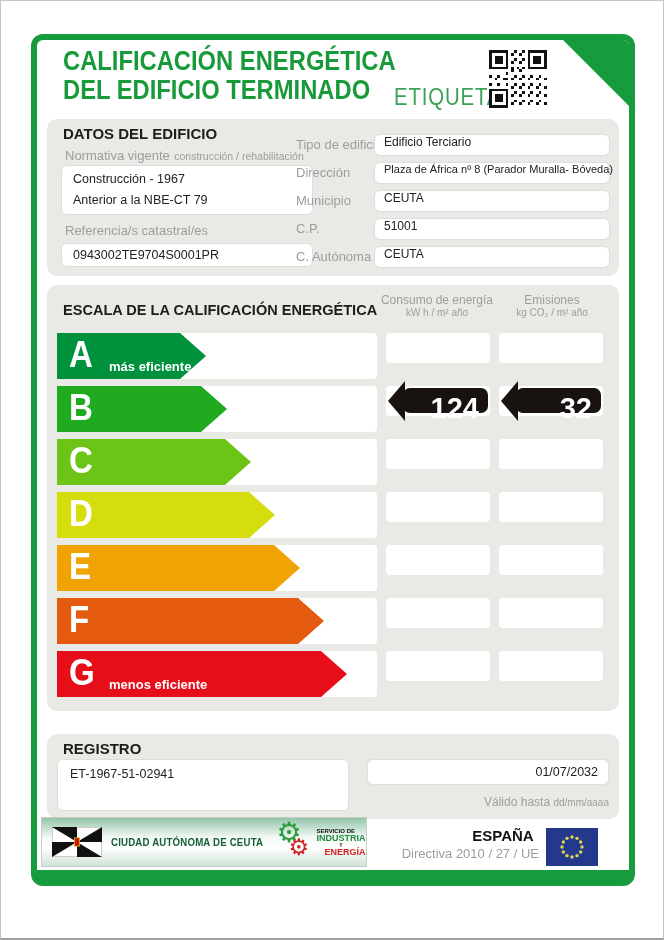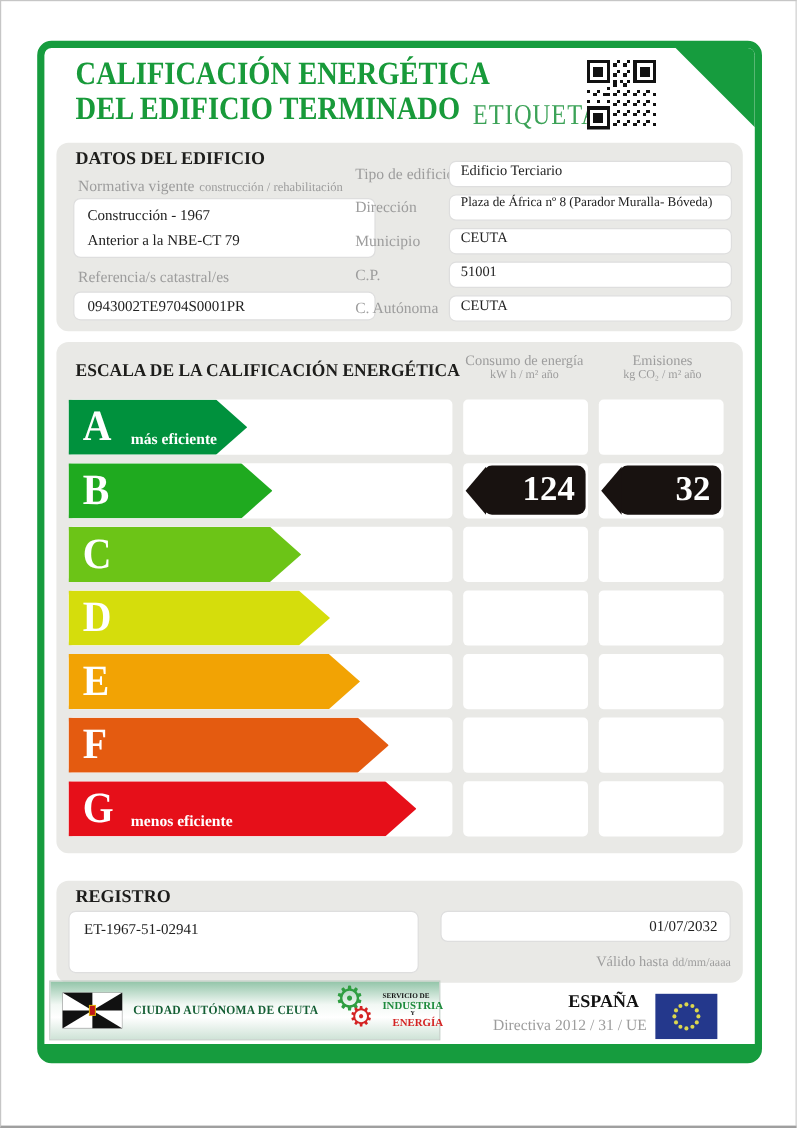--- a/index.html
+++ b/index.html
@@ -1,20 +1,20 @@
 <!DOCTYPE html>
 <html><head>
 <meta charset="utf-8">
 <style>
   html,body{margin:0;padding:0;background:#fff;}
   .page{
     position:relative;width:664px;height:940px;margin:0 auto;
     background:#fff;box-sizing:border-box;
     border:1px solid #c6c6c6;border-bottom:2px solid #9f9f9f;
-    font-family:Liberation Serif, serif;
+    font-family:Liberation Sans, sans-serif;
     overflow:hidden;
   }
   
   .frame{
     position:absolute;left:30px;top:33px;width:604px;height:852px;
     box-sizing:border-box;border:6px solid #169c3e;border-bottom-width:16px;
     border-radius:12px;overflow:hidden;background:transparent;
   }
   .corner-triangle{
     position:absolute;top:0;right:0;width:0;height:0;
@@ -50,21 +50,21 @@
   .field-box div{position:absolute;left:9px;top:0;font-size:12px;color:#222;white-space:nowrap;}
   
   .escala-heading{transform:scaleX(.97);transform-origin:left top;top:16px;}
   .colhead{position:absolute;text-align:center;color:#9d9d9d;}
   .colhead .t{font-size:12px;line-height:14px;}
   .colhead .u{font-size:10px;line-height:12px;}
   .ch-consumo{left:325px;top:8px;width:130px;}
   .ch-emisiones{left:440px;top:8px;width:130px;}
   .row{position:absolute;left:10px;width:552px;height:46px;}
   .rowbg{position:absolute;left:0;top:0;width:320px;height:46px;background:#fff;border-radius:4px;}
-  .cell{position:absolute;top:0;width:104px;height:46px;background:#fff;border-radius:4px;}
+  .cell{position:absolute;top:0;width:104px;height:30px;background:#fff;border-radius:4px;}
   .cell.consumo{left:329px;}
   .cell.emisiones{left:442px;}
   .arrow{position:absolute;left:0;top:0;height:46px;
     clip-path:polygon(0 0, calc(100% - 26px) 0, 100% 50%, calc(100% - 26px) 100%, 0 100%);}
   .letter{position:absolute;left:12px;top:0;line-height:44px;font-size:36px;font-weight:bold;color:#fff;
     transform:scaleX(.92);transform-origin:left center;}
   .note{position:absolute;left:52px;bottom:5px;font-size:13px;font-weight:bold;color:#fff;white-space:nowrap;}
   .badge{position:absolute;left:17px;right:2px;top:2px;bottom:3px;background:#181210;border-radius:7px;}
   .badge::before{content:"";position:absolute;left:-15px;top:50%;transform:translateY(-50%);
     border-top:20px solid transparent;border-bottom:20px solid transparent;border-right:17px solid #181210;}
@@ -344,21 +344,21 @@
     </div>
     <div class="servicio">
       <div class="sv1">SERVICIO DE</div>
       <div class="sv2">INDUSTRIA</div>
       <div class="sv3">Y</div>
       <div class="sv4">ENERGÍA</div>
     </div>
   </div>
 
   <div class="espana">ESPAÑA</div>
-  <div class="directiva">Directiva 2012 / 31 / UE</div>
+  <div class="directiva">Directiva 2010 / 27 / UE</div>
   <svg class="eu-flag" viewBox="0 0 52 38">
     <rect width="52" height="38" fill="#24388c"></rect>
     <g fill="#dcd74f" id="eu-stars">
         <circle cx="26.00" cy="9.00" r="1.7"></circle>
         <circle cx="31.00" cy="10.34" r="1.7"></circle>
         <circle cx="34.66" cy="14.00" r="1.7"></circle>
         <circle cx="36.00" cy="19.00" r="1.7"></circle>
         <circle cx="34.66" cy="24.00" r="1.7"></circle>
         <circle cx="31.00" cy="27.66" r="1.7"></circle>
         <circle cx="26.00" cy="29.00" r="1.7"></circle>

